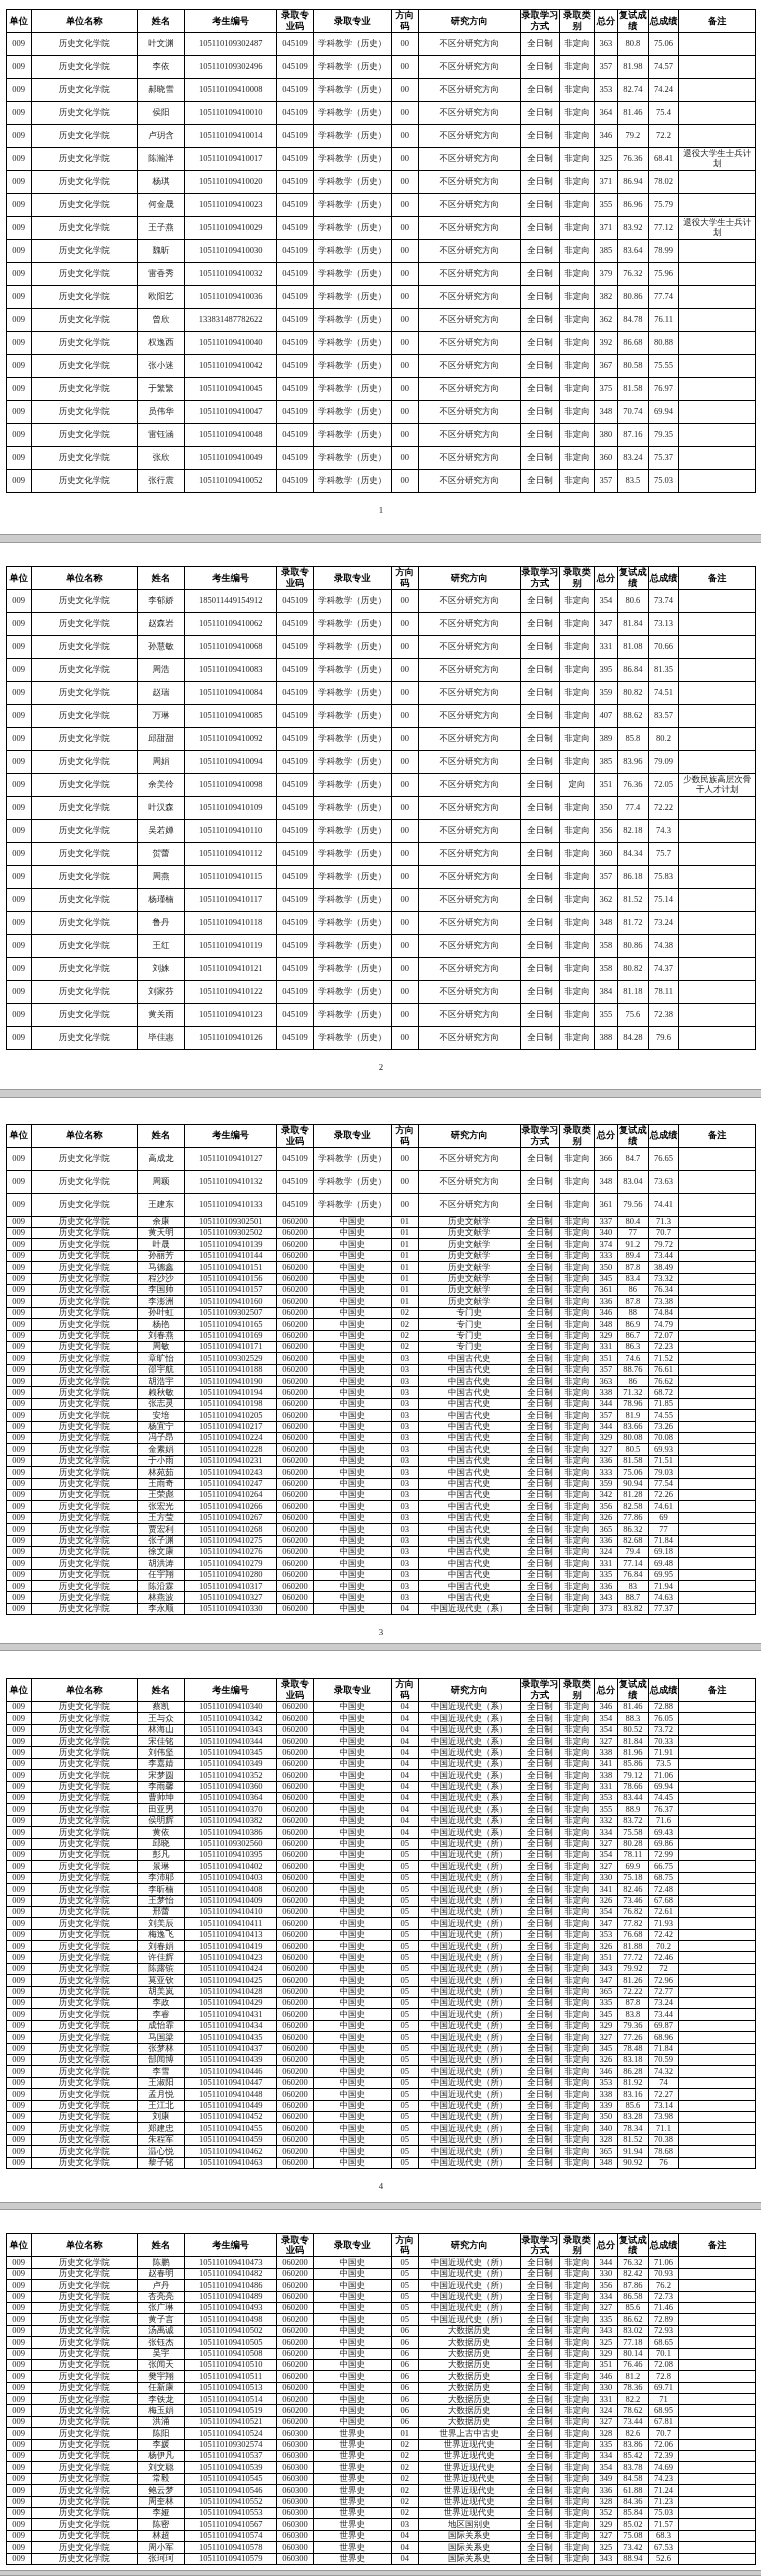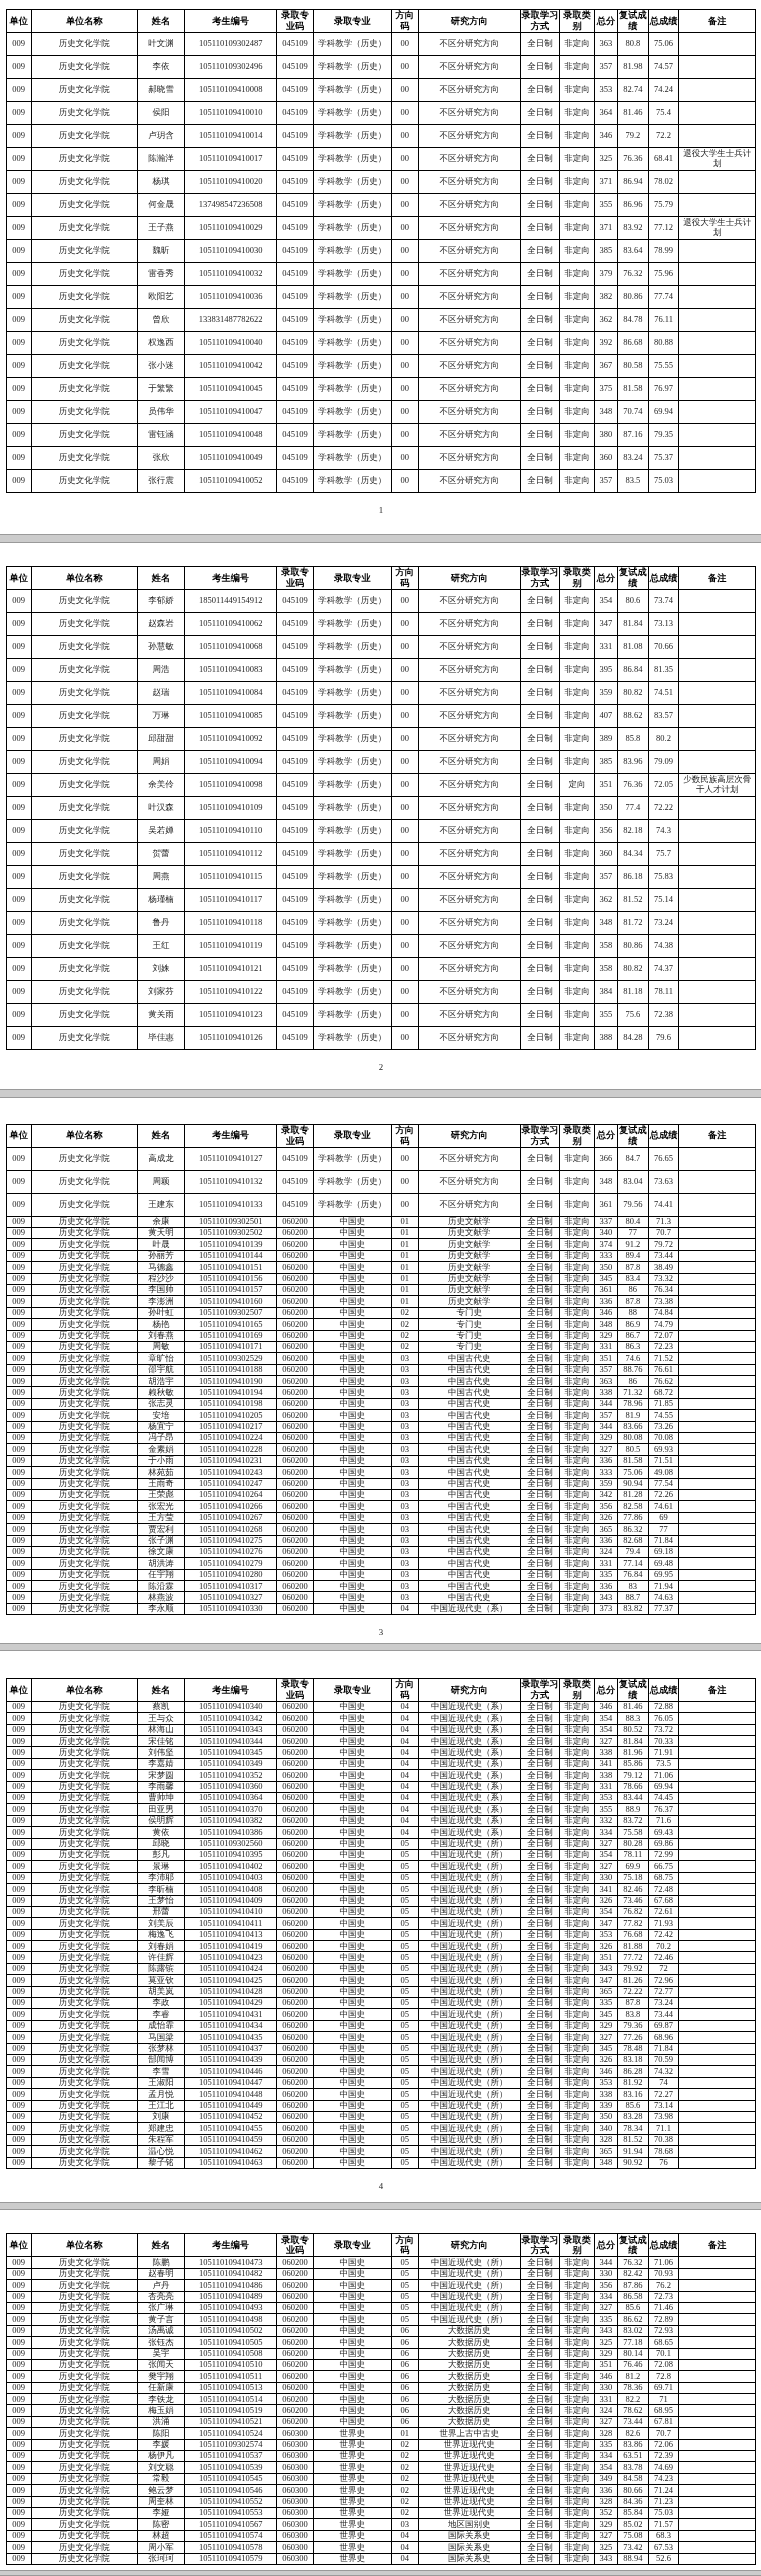--- a/index.html
+++ b/index.html
@@ -186,21 +186,21 @@
             <td>非定向</td>
             <td>371</td>
             <td>86.94</td>
             <td>78.02</td>
             <td></td>
           </tr>
           <tr class="tall">
             <td>009</td>
             <td>历史文化学院</td>
             <td>何金晟</td>
-            <td>137498547236508</td>
+            <td>105110109410023</td>
             <td>045109</td>
             <td>学科教学（历史）</td>
             <td>00</td>
             <td>不区分研究方向</td>
             <td>全日制</td>
             <td>非定向</td>
             <td>355</td>
             <td>86.96</td>
             <td>75.79</td>
             <td></td>
@@ -1207,21 +1207,21 @@
             <td>林苑茹</td>
             <td>105110109410243</td>
             <td>060200</td>
             <td>中国史</td>
             <td>03</td>
             <td>中国古代史</td>
             <td>全日制</td>
             <td>非定向</td>
             <td>333</td>
             <td>75.06</td>
-            <td>49.08</td>
+            <td>79.03</td>
             <td></td>
           </tr>
           <tr class="short">
             <td>009</td>
             <td>历史文化学院</td>
             <td>王雨奇</td>
             <td>105110109410247</td>
             <td>060200</td>
             <td>中国史</td>
             <td>03</td>
@@ -2426,21 +2426,21 @@
             <td>历史文化学院</td>
             <td>杨伊凡</td>
             <td>105110109410537</td>
             <td>060300</td>
             <td>世界史</td>
             <td>02</td>
             <td>世界近现代史</td>
             <td>全日制</td>
             <td>非定向</td>
             <td>334</td>
-            <td>63.51</td>
+            <td>85.42</td>
             <td>72.39</td>
             <td></td>
           </tr>
           <tr class="short">
             <td>009</td>
             <td>历史文化学院</td>
             <td>刘文聪</td>
             <td>105110109410539</td>
             <td>060300</td>
             <td>世界史</td>
@@ -2474,21 +2474,21 @@
             <td>历史文化学院</td>
             <td>鲍云梦</td>
             <td>105110109410546</td>
             <td>060300</td>
             <td>世界史</td>
             <td>02</td>
             <td>世界近现代史</td>
             <td>全日制</td>
             <td>非定向</td>
             <td>336</td>
-            <td>80.66</td>
+            <td>61.88</td>
             <td>71.24</td>
             <td></td>
           </tr>
           <tr class="short">
             <td>009</td>
             <td>历史文化学院</td>
             <td>周奎林</td>
             <td>105110109410552</td>
             <td>060300</td>
             <td>世界史</td>

